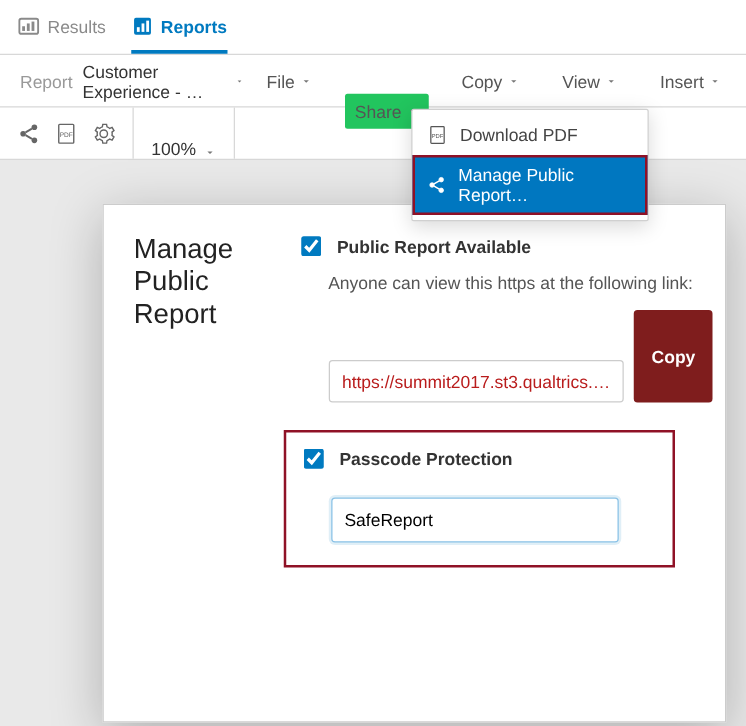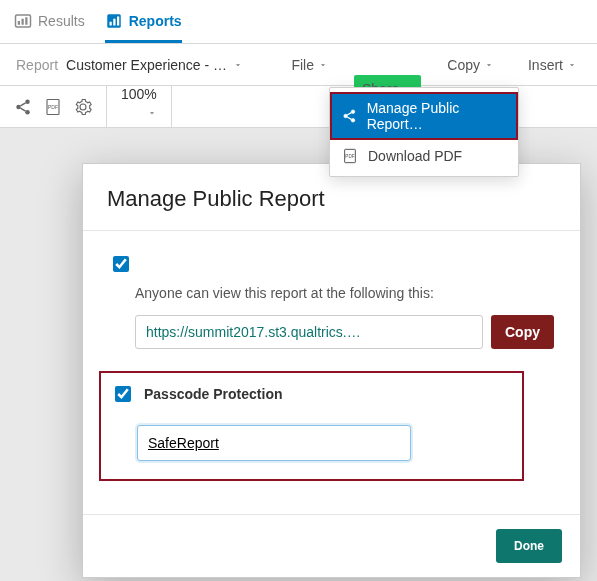--- a/index.html
+++ b/index.html
@@ -76,21 +76,20 @@
   .icon-group {
     display: flex; align-items: center; gap: 12px;
     padding: 0 14px; height: 100%;
     border-right: 1px solid #d8d8d8;
   }
   .zoom-group {
     display: flex; align-items: flex-end; gap: 6px;
     padding: 0 14px; height: 100%;
     border-right: 1px solid #d8d8d8;
     cursor: pointer;
-    flex-direction: column;
   }
   .icon-btn { cursor: pointer; display:flex; align-items:center; }
   .icon-btn svg { fill: #666; }
 
   
   .dropdown {
     position: absolute;
     top: 87px;
     left: 329px;
     width: 190px;
@@ -126,21 +125,20 @@
     position: absolute;
     top: 163px;
     left: 82px;
     width: 499px;
     height: 415px;
     background: #fff;
     border: 1px solid #ccc;
     box-shadow: 0 10px 40px rgba(0,0,0,0.25);
     z-index: 20;
     display: flex;
-    flex-direction: column;
   }
   .modal-header {
     padding: 22px 24px 18px;
     font-size: 22px;
     font-weight: 400;
     color: #222;
   }
   .modal-divider { border: none; border-top: 1px solid #e6e6e6; margin: 0; }
   .modal-body { padding: 22px 26px 10px; flex: 1; }
   .check-row {
@@ -155,53 +153,53 @@
   }
   .link-row {
     display: flex; gap: 8px; margin-left: 26px; margin-bottom: 22px;
     align-items: stretch;
   }
   .link-input {
     flex: 1;
     border: 1px solid #ccc;
     border-radius: 3px;
     padding: 8px 10px;
-    color: #0f766e;
+    color: #b91c1c;
     font-size: 14px;
     overflow: hidden;
     text-overflow: ellipsis;
     white-space: nowrap;
     background: #fff;
+    margin-top: 40px;
   }
   .btn-green {
     background: #7f1d1d;
     color: #fff;
     border: none;
     border-radius: 3px;
     padding: 0 14px;
     font-size: 14px;
     font-weight: 600;
     cursor: pointer;
   }
   .passcode-section {
     border: 2px solid #8f1126;
     padding: 10px 10px 18px 10px;
     margin-left: -10px; margin-right: 30px;
   }
   .passcode-input {
     margin-left: 26px;
-    width: 274px;
+    width: 230px;
     border: 1px solid #88c1e6;
     border-radius: 3px;
     padding: 9px 10px;
     font-size: 14px;
     outline: none;
     box-shadow: 0 0 0 2px rgba(0,122,192,0.12);
     margin-top: 10px;
-    text-decoration: underline;
   }
   .modal-footer {
     border-top: 1px solid #e6e6e6;
     padding: 14px 18px;
     display: flex;
     justify-content: flex-end;
   }
   .btn-done {
     background: #0f766e;
     color: #fff;
@@ -258,20 +256,26 @@
           <path d="M7 10l5 5 5-5z"></path>
         </svg>
     </div>
     <div class="menu-item">
       <span>Copy</span>
       <svg class="chevron" viewBox="0 0 24 24">
           <path d="M7 10l5 5 5-5z"></path>
         </svg>
     </div>
     <div class="menu-item">
+      <span>View</span>
+      <svg class="chevron" viewBox="0 0 24 24">
+          <path d="M7 10l5 5 5-5z"></path>
+        </svg>
+    </div>
+    <div class="menu-item">
       <span>Insert</span>
       <svg class="chevron" viewBox="0 0 24 24">
           <path d="M7 10l5 5 5-5z"></path>
         </svg>
     </div>
   </div>
 </div>
 
 <div class="sub-toolbar">
   <div class="icon-group">
@@ -300,47 +304,48 @@
     <span>100%</span>
     <svg class="chevron" viewBox="0 0 24 24">
         <path d="M7 10l5 5 5-5z"></path>
       </svg>
   </div>
 </div>
 
 <div class="canvas-bg"></div>
 
 <div class="dropdown">
+  <div class="dropdown-item">
+    <svg width="16" height="16" viewBox="0 0 24 24">
+        <rect class="pdf-icon-rect" x="4" y="2" width="16" height="20" rx="1" stroke-width="1.5"></rect>
+        <text x="12" y="15" text-anchor="middle" font-size="7" fill="#555" font-family="sans-serif">PDF</text>
+      </svg>
+    <span>Download PDF</span>
+  </div>
   <div class="dropdown-item selected">
     <svg width="16" height="16" viewBox="0 0 24 24">
         <circle cx="18" cy="5" r="3"></circle>
         <circle cx="6" cy="12" r="3"></circle>
         <circle cx="18" cy="19" r="3"></circle>
         <line x1="8.6" y1="10.5" x2="15.4" y2="6.5" stroke="#fff" stroke-width="2"></line>
         <line x1="8.6" y1="13.5" x2="15.4" y2="17.5" stroke="#fff" stroke-width="2"></line>
       </svg>
     <span>Manage Public Report…</span>
   </div>
-  <div class="dropdown-item">
-    <svg width="16" height="16" viewBox="0 0 24 24">
-        <rect class="pdf-icon-rect" x="4" y="2" width="16" height="20" rx="1" stroke-width="1.5"></rect>
-        <text x="12" y="15" text-anchor="middle" font-size="7" fill="#555" font-family="sans-serif">PDF</text>
-      </svg>
-    <span>Download PDF</span>
-  </div>
 </div>
 
 <div class="modal">
   <div class="modal-header">Manage Public Report</div>
   <hr class="modal-divider">
   <div class="modal-body">
     <label class="check-row">
       <input type="checkbox" checked="" style="">
+      <span>Public Report Available</span>
     </label>
-    <p class="help-text">Anyone can view this report at the following this:</p>
+    <p class="help-text">Anyone can view this https at the following link:</p>
     <div class="link-row">
       <div class="link-input">https://summit2017.st3.qualtrics.…</div>
       <button class="btn-green">Copy</button>
     </div>
     <div class="passcode-section">
       <label class="check-row">
         <input type="checkbox" checked="" style="">
         <span>Passcode Protection</span>
       </label>
       <input class="passcode-input" type="text" value="SafeReport" style="">

